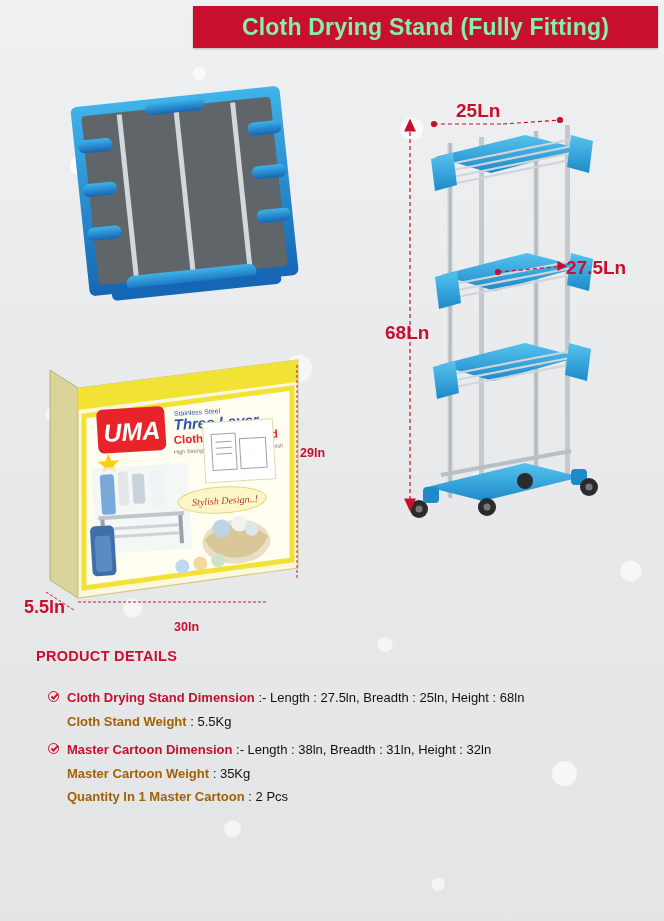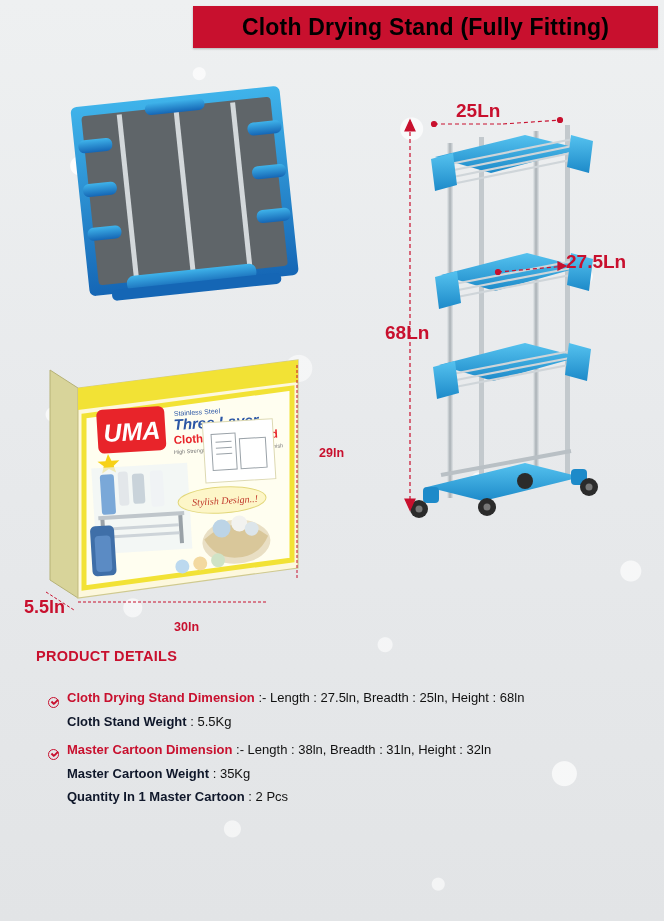--- a/index.html
+++ b/index.html
@@ -33,69 +33,69 @@
   }
 
   
   .banner {
     position:absolute; top:6px; left:193px; width:465px; height:42px;
     background:#c8102e;
     display:flex; align-items:center; justify-content:center;
     box-shadow: 0 1px 2px rgba(0,0,0,.25);
   }
   .banner-title {
-    color:#000000; font-size:23px; font-weight:bold; letter-spacing:.2px;
+    color:#86efac; font-size:23px; font-weight:bold; letter-spacing:.2px;
     white-space:nowrap;
   }
 
   
   .folded-wrap { position:absolute; left:58px; top:78px; width:255px; height:235px; }
   .folded-svg { display:block; }
 
   
   .box-wrap { position:absolute; left:40px; top:330px; width:270px; height:280px; }
 
   
   .stand-wrap { position:absolute; left:375px; top:95px; width:280px; height:440px; }
 
   
   .dim {
     position:absolute; color:#c8102e; font-weight:bold; font-size:19px;
     white-space:nowrap;
   }
   .dim.d25   { left:456px; top:100px; }
-  .dim.d275  { left:566px; top:251px; }
+  .dim.d275  { left:566px; top:257px; }
   .dim.d68   { left:344px; top:322px;margin-left:41px; }
-  .dim.box29 { left:300px; top:446px; font-size:12.5px;padding-left:19px; }
+  .dim.box29 { left:300px; top:446px; font-size:12.5px; }
   .dim.box30 { left:174px; top:620px; font-size:12.5px; }
   .dim.box55 { left:24px;  top:597px; font-size:18px; }
 
   
   .details { position:absolute; left:36px; top:648px; width:600px; }
   .details-head {
     color:#c8102e; font-weight:bold; font-size:14.5px; letter-spacing:.3px;
     margin-bottom:24px;
   }
-  .detail-row { display:flex; align-items:flex-end; margin-bottom:4px; }
+  .detail-row { display:flex; align-items:flex-start; margin-bottom:4px; }
   .bullet {
     flex:0 0 auto; width:11px; height:11px; border-radius:50%;
     border:1.5px solid #c8102e; margin:3px 8px 0 12px; position:relative;
   }
   .bullet::after {
     content:""; position:absolute; left:2px; top:4.5px; width:4px; height:1.6px;
     background:#c8102e; transform:rotate(45deg);
   }
   .bullet::before {
     content:""; position:absolute; left:3.6px; top:3px; width:5.5px; height:1.6px;
     background:#c8102e; transform:rotate(-45deg);
   }
   .dline { font-size:13px; color:#111; line-height:1.5; }
   .dline .lbl { color:#c8102e; font-weight:bold; }
   .dsub { font-size:13px; color:#111; margin:0 0 4px 31px; line-height:1.5; }
-  .dsub .lbl { color:#0f172a; font-weight:bold; }
+  .dsub .lbl { color:#a16207; font-weight:bold; }
   .group { margin-bottom:9px; }
 </style>
 </head>
 <body>
 
 <div class="bg"></div>
 
 <div class="banner">
   <div class="banner-title">Cloth Drying Stand (Fully Fitting)</div>
 </div>

